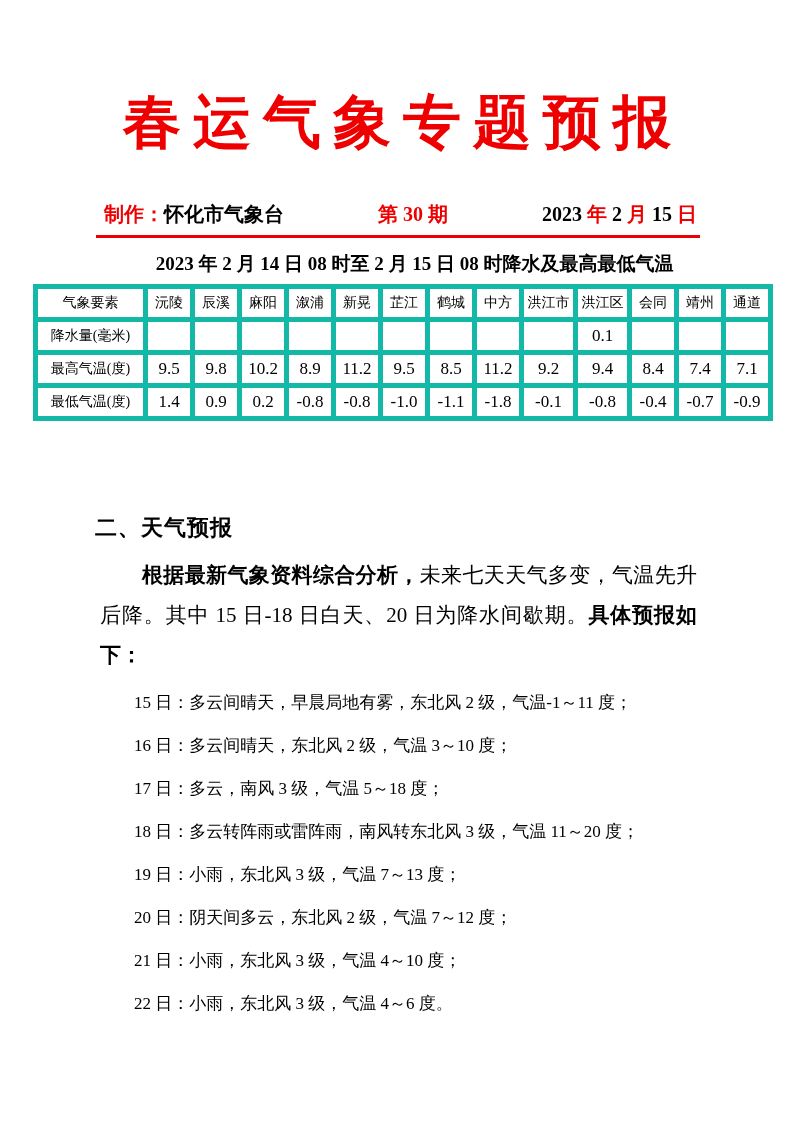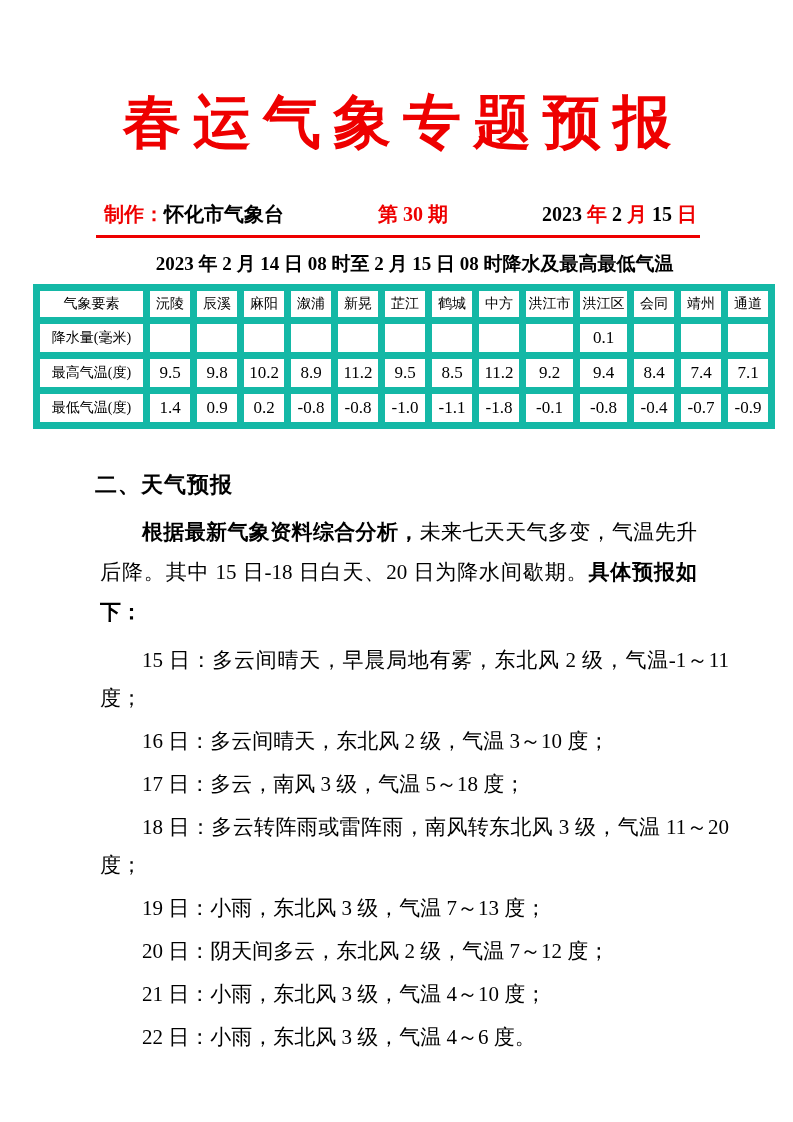--- a/index.html
+++ b/index.html
@@ -60,56 +60,56 @@
     padding-left: 36px;
   }
   table.obs-table {
     margin: 7px auto 0 33px;
     border-collapse: collapse;
     table-layout: fixed;
     width: 730px;
     border: 1px solid #000;
   }
   .obs-table th, .obs-table td {
-    border: 7px solid #14b8a6;
+    border: 5px solid #14b8a6;
     text-align: center;
     vertical-align: middle;
     height: 33px;
     padding: 4px 1px;
     overflow: hidden;
   }
   .obs-table th {
     font-weight: normal;
     font-size: 14px;
   }
   .obs-table td.row-label {
     font-size: 14px;
   }
   .obs-table td.num {
     font-size: 17px;
   }
   .col-label { width: 110px; }
   .col-city  { width: 47px; }
   .col-city-w { width: 54px; }
   
-  .s2-heading { margin-top: 41px; }
+  .s2-heading { margin-top: 92px; }
   .intro-para {
     margin: 12px 96px 0 100px;
     font-size: 21px;
     line-height: 40px;
     text-align: justify;
     text-indent: 2em;
   }
   .intro-bold { font-weight: bold; }
   .days {
     margin-top: 9px;
   }
   .day-para {
     margin: 0 64px 5px 100px;
-    font-size: 21px;
+    font-size: 17px;
     line-height: 38px;
     text-align: justify;
     text-indent: 2em;
   }
 </style>
 </head>
 <body>
 
 <div class="page">
 

